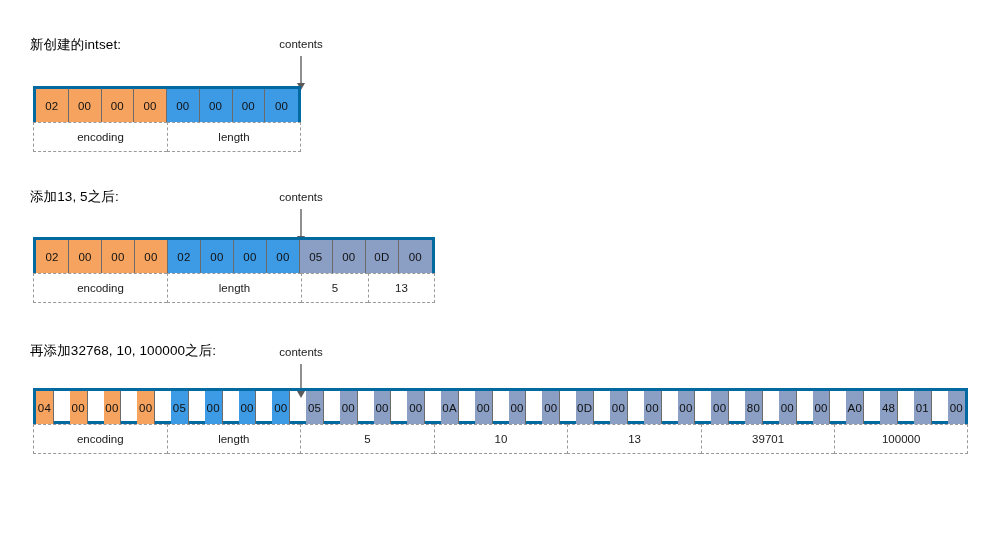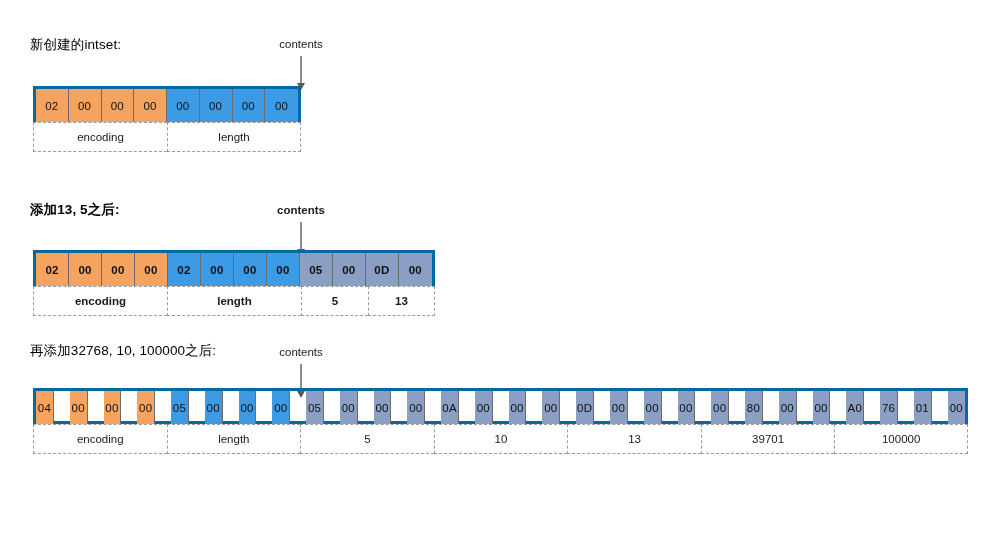--- a/index.html
+++ b/index.html
@@ -147,21 +147,21 @@
         <div class="byte-cell c-length" style="width: 12.5%;">00</div>
         <div class="byte-cell c-length" style="width: 12.5%;">00</div>
       </div>
 
     <div class="label-strip" id="label-strip-1" style="left:33px;top:122px;width:268px;">
         <div class="label-box" style="width: 50%;">encoding</div>
         <div class="label-box" style="width: 50%;">length</div>
       </div>
   </div>
 
-  <div class="section" style="top:176px;left:0;width:816px;height:160px;font-weight:bold;">
+  <div class="section" style="top:163px;left:0;width:816px;height:160px;">
     <div class="section-title" style="top:25px;">添加13, 5之后:</div>
 
     <div class="contents-pointer" style="left:241px;top:28px;">
       <div class="contents-label">contents</div>
       <div class="contents-arrow"></div>
     </div>
 
     <div class="byte-strip" id="byte-strip-2" style="left:33px;top:74px;width:402px;">
         <div class="byte-cell c-encoding" style="width: 8.33333%;">02</div>
         <div class="byte-cell c-encoding" style="width: 8.33333%;">00</div>
@@ -212,21 +212,21 @@
         <div class="byte-cell c-contents" style="width: 3.57143%;">00</div>
         <div class="byte-cell c-contents" style="width: 3.57143%;">0D</div>
         <div class="byte-cell c-contents" style="width: 3.57143%;">00</div>
         <div class="byte-cell c-contents" style="width: 3.57143%;">00</div>
         <div class="byte-cell c-contents" style="width: 3.57143%;">00</div>
         <div class="byte-cell c-contents" style="width: 3.57143%;">00</div>
         <div class="byte-cell c-contents" style="width: 3.57143%;">80</div>
         <div class="byte-cell c-contents" style="width: 3.57143%;">00</div>
         <div class="byte-cell c-contents" style="width: 3.57143%;">00</div>
         <div class="byte-cell c-contents" style="width: 3.57143%;">A0</div>
-        <div class="byte-cell c-contents" style="width: 3.57143%;">76</div>
+        <div class="byte-cell c-contents" style="width: 3.57143%;">48</div>
         <div class="byte-cell c-contents" style="width: 3.57143%;">01</div>
         <div class="byte-cell c-contents" style="width: 3.57143%;">00</div>
       </div>
 
     <div class="label-strip" id="label-strip-3" style="left:33px;top:104px;width:935px;">
         <div class="label-box" style="width: 14.2857%;">encoding</div>
         <div class="label-box" style="width: 14.2857%;">length</div>
         <div class="label-box" style="width: 14.2857%;">5</div>
         <div class="label-box" style="width: 14.2857%;">10</div>
         <div class="label-box" style="width: 14.2857%;">13</div>

